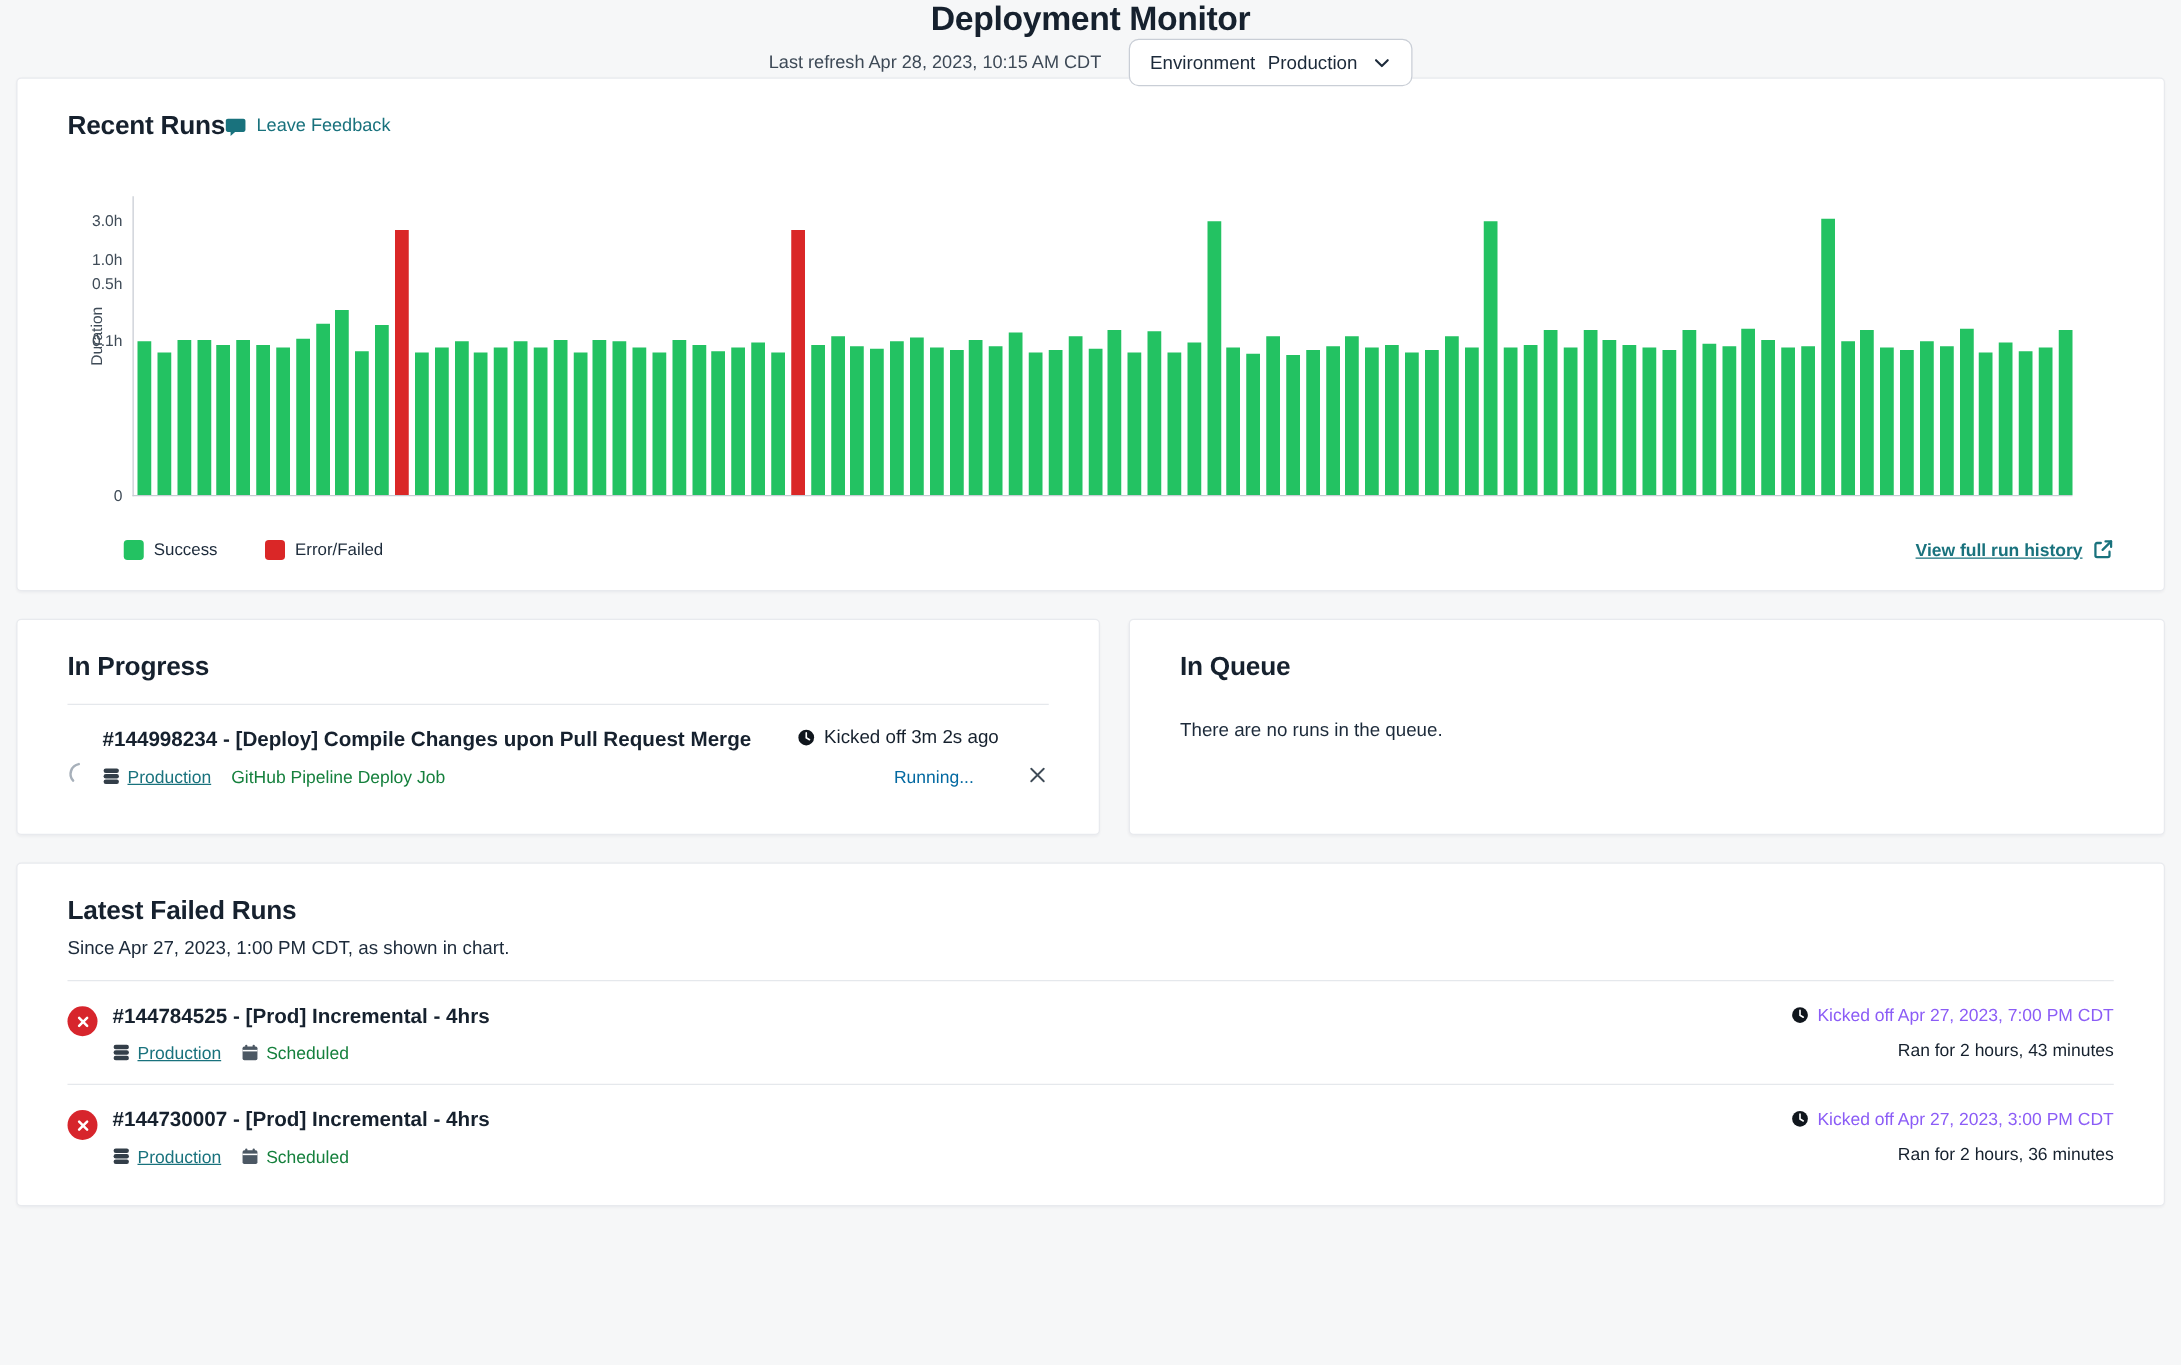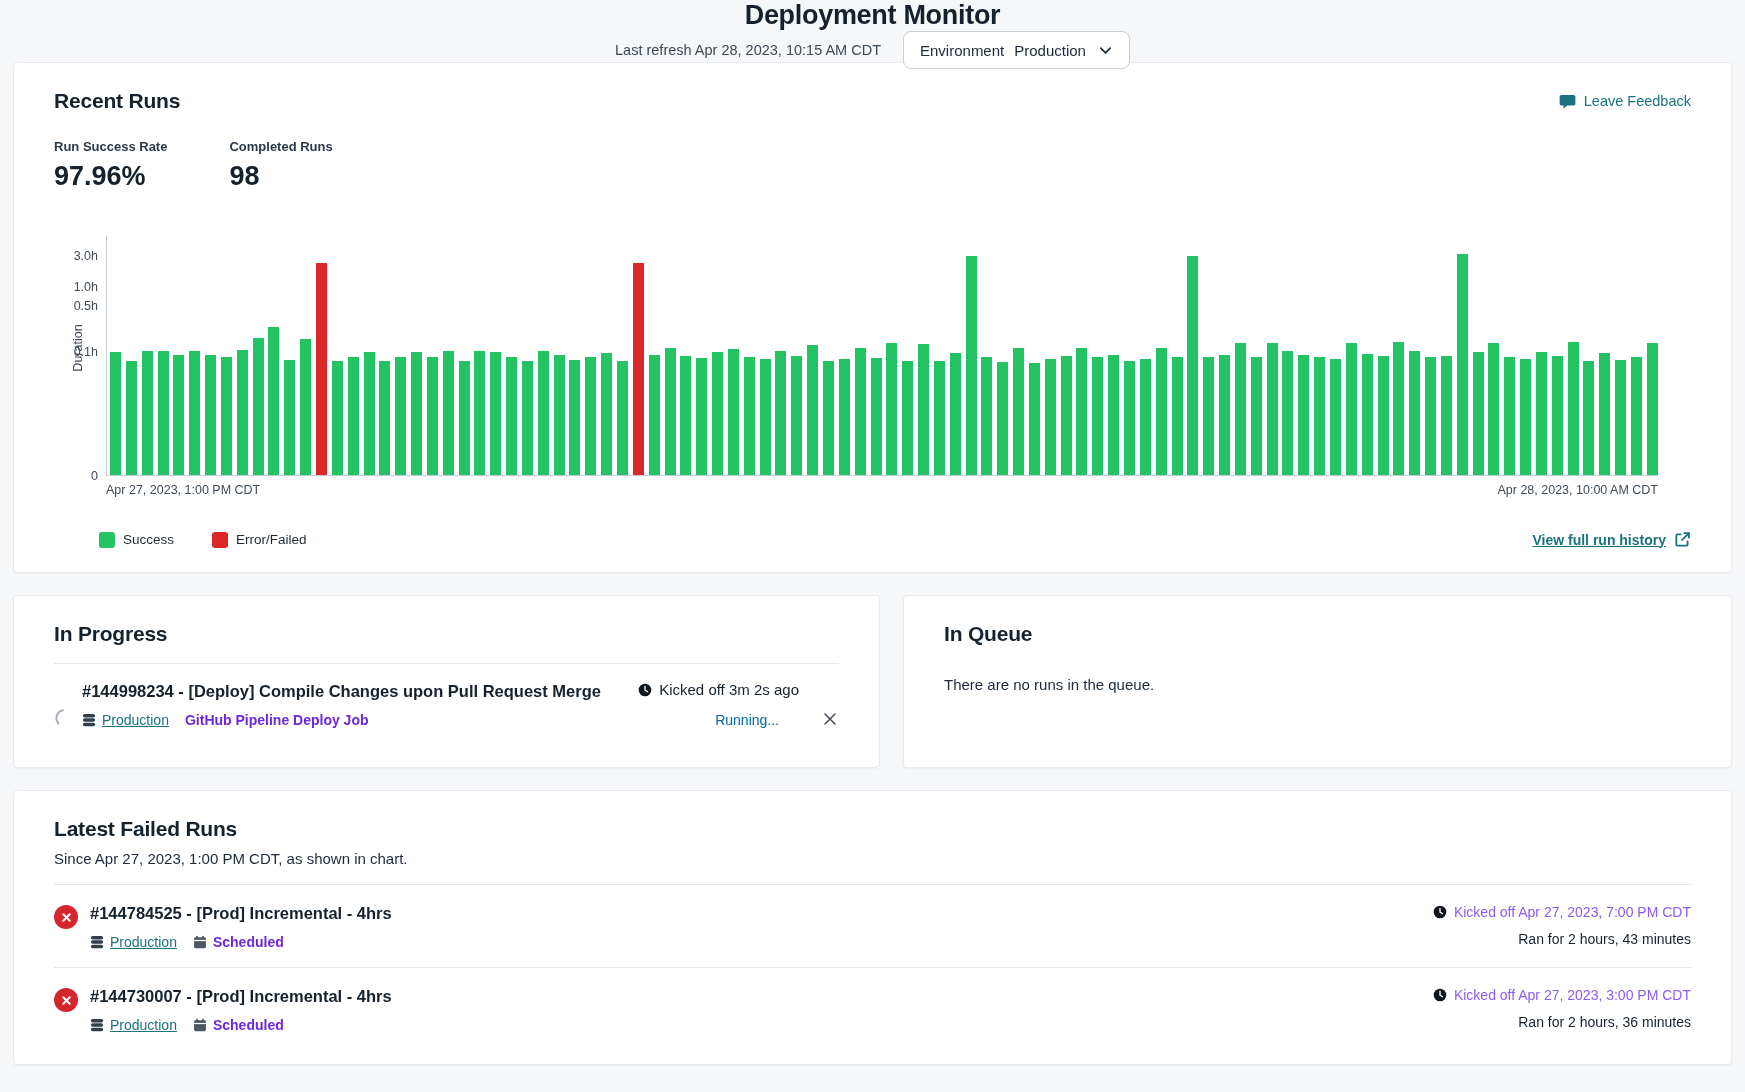--- a/index.html
+++ b/index.html
@@ -26,21 +26,21 @@
   }
   .env-dropdown .env-words { display: flex; gap: 10px; }
   
   .main { padding: 0 13px; }
   .card {
     background: #fff; border: 1px solid #e8eaee; border-radius: 4px;
     box-shadow: 0 1px 2px rgba(20,30,40,0.04);
   }
   .card-lg { padding: 26px 40px 24px 40px; }
   h2.section-title { font-size: 21px; font-weight: 700; color: #16212e; letter-spacing: -0.2px; }
-  .card-head-row { display: flex; align-items: center; justify-content: space-between; }
+  .card-head-row { display: flex; align-items: center; }
   .teal-link {
     color: #19727d; font-size: 14.5px; text-decoration: none;
     display: inline-flex; align-items: center; gap: 8px; cursor: pointer;
   }
   
   .stats-row { display: flex; gap: 62px; margin-top: 26px; }
   .stat-label { font-size: 13px; font-weight: 700; color: #2b3949; }
   .stat-value { font-size: 27px; font-weight: 700; color: #16212e; margin-top: 7px; }
   
   .chart-wrap { position: relative; margin: 44px 0 0 52px; width: 1552px; }
@@ -76,21 +76,21 @@
   .progress-card { width: 867px; min-height: 173px; }
   .queue-card { flex: 1; min-height: 173px; }
   .divider { border-bottom: 1px solid #e5e8ec; margin-top: 17px; }
   .run-row { display: flex; align-items: flex-end; margin-top: 17px; }
   .spinner-icon { width: 20px; height: 20px; margin: 2px 8px 0 0; flex: 0 0 auto; }
   .run-main { flex: 1; min-width: 0; }
   .run-title { font-size: 16.5px; font-weight: 700; color: #16212e; }
   .run-subrow { display: flex; align-items: center; gap: 16px; margin-top: 11px; font-size: 14px; }
   .env-chip { display: inline-flex; align-items: center; gap: 6px; }
   .env-chip a { color: #19727d; font-size: 14px; }
-  .muted { color: #6d28d9; font-weight: bold; }
+  .muted { color: #15803d; }
   .run-right { text-align: right; white-space: nowrap; }
   .kicked-row { display: inline-flex; align-items: center; gap: 7px; font-size: 15px; color: #16212e; }
   .running-text { font-size: 14px; color: #0369a1; margin-top: 11px; padding-right: 20px; }
   .close-btn { background: none; border: none; cursor: pointer; margin: 2px 0 0 22px; padding: 2px; }
   .queue-msg { font-size: 15px; color: #1c2a3a; margin-top: 30px; }
   
   .failed-card { margin-top: 22px; padding: 26px 40px 14px 40px; }
   .failed-subtitle { font-size: 15px; color: #1c2a3a; margin-top: 9px; }
   .failed-row { display: flex; align-items: flex-start; padding: 19px 0 17px 0; }
   .row-divider { border-bottom: 1px solid #e5e8ec; }
@@ -132,30 +132,20 @@
       <a class="teal-link">
         <span>
           <svg width="17" height="17" viewBox="0 0 16 16" fill="#19727d">
               <path d="M2.2 1.8h11.6c.9 0 1.6.7 1.6 1.6v6.8c0 .9-.7 1.6-1.6 1.6H7.6l-3.4 3v-3H2.2c-.9 0-1.6-.7-1.6-1.6V3.4c0-.9.7-1.6 1.6-1.6z"></path>
             </svg>
         </span>
         <span>Leave Feedback</span>
       </a>
     </div>
 
-    <div class="stats-row">
-      <div>
-        <div class="stat-label">Run Success Rate</div>
-        <div class="stat-value">97.96%</div>
-      </div>
-      <div>
-        <div class="stat-label">Completed Runs</div>
-        <div class="stat-value">98</div>
-      </div>
-    </div>
 
     <div class="chart-wrap">
       <span class="y-axis-label">Duration</span>
       <div class="plot">
         <div>
             <span class="ytick" style="bottom: 211.774px;">3.0h</span>
             <span class="ytick" style="bottom: 181px;">1.0h</span>
             <span class="ytick" style="bottom: 161.584px;">0.5h</span>
             <span class="ytick" style="bottom: 116.5px;">0.1h</span>
             <span class="ytick" style="bottom: -8px;">0</span>
@@ -253,24 +243,20 @@
             <div class="bar" style="height: 116.441px; background: rgb(35, 194, 98);"></div>
             <div class="bar" style="height: 123.063px; background: rgb(35, 194, 98);"></div>
             <div class="bar" style="height: 118.941px; background: rgb(35, 194, 98);"></div>
             <div class="bar" style="height: 132.907px; background: rgb(35, 194, 98);"></div>
             <div class="bar" style="height: 113.697px; background: rgb(35, 194, 98);"></div>
             <div class="bar" style="height: 121.549px; background: rgb(35, 194, 98);"></div>
             <div class="bar" style="height: 115.298px; background: rgb(35, 194, 98);"></div>
             <div class="bar" style="height: 117.54px; background: rgb(35, 194, 98);"></div>
             <div class="bar" style="height: 131.849px; background: rgb(35, 194, 98);"></div>
           </div>
-      </div>
-      <div class="x-labels">
-        <span>Apr 27, 2023, 1:00 PM CDT</span>
-        <span>Apr 28, 2023, 10:00 AM CDT</span>
       </div>
     </div>
 
     <div class="legend-row">
       <div class="legend-group">
         <span class="legend-item">
           <span class="swatch" style="background: rgb(35, 194, 98);"></span>
           <span>Success</span>
         </span>
         <span class="legend-item">

